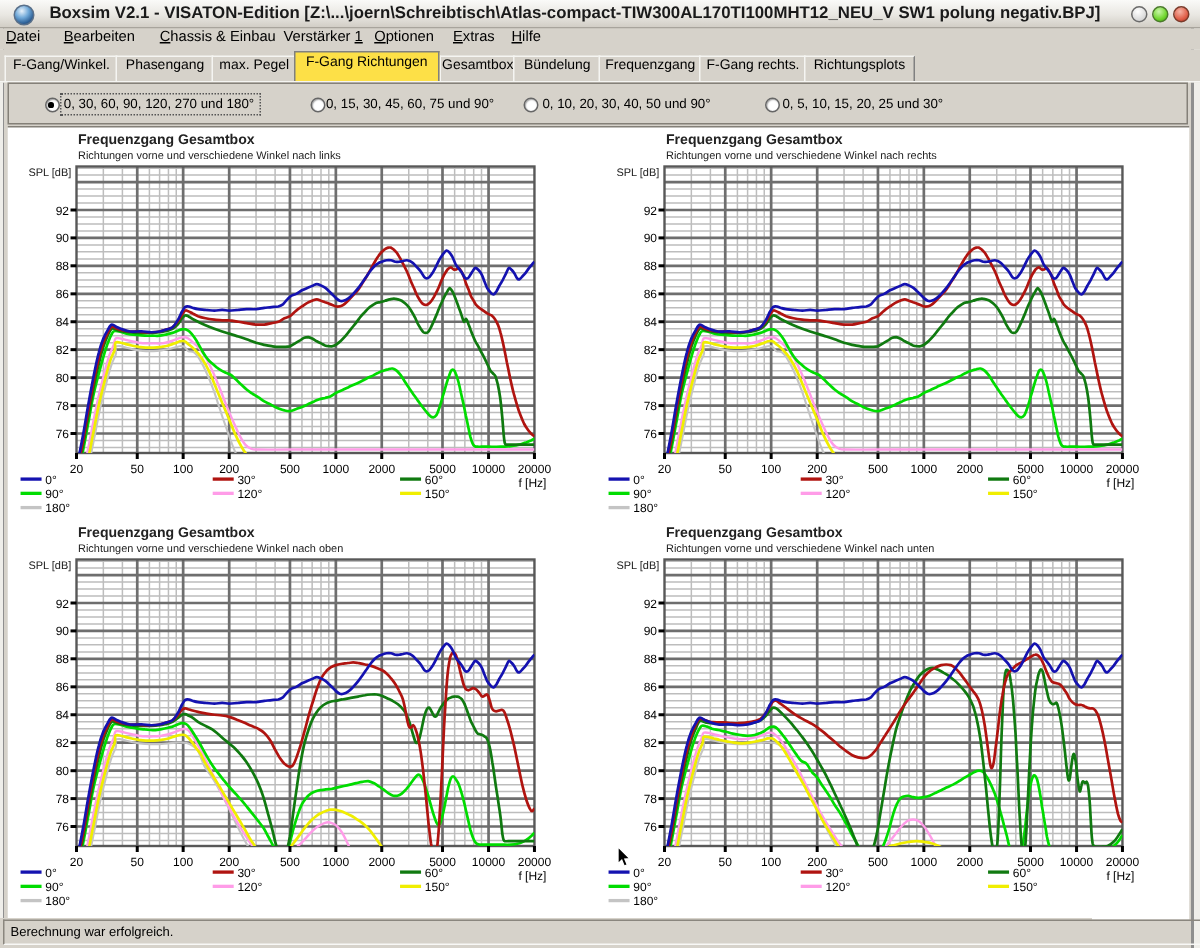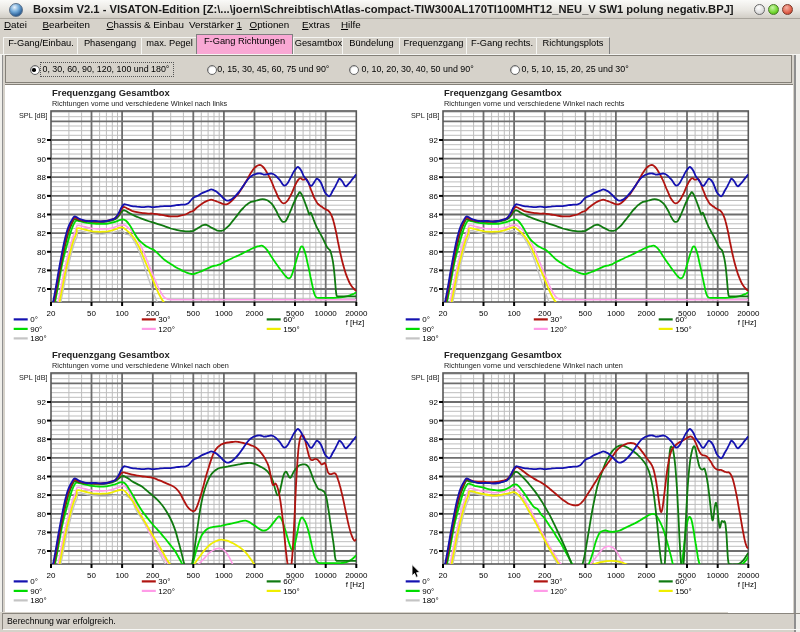--- a/index.html
+++ b/index.html
@@ -17,21 +17,21 @@
 #b1{left:754px;background:radial-gradient(circle at 40% 30%,#ffffff,#d8d8d8 70%,#b8b8b8);border:1.5px solid #6a6a6a}
 #b2{left:768px;background:radial-gradient(circle at 40% 30%,#c9f5a8,#71d62e 60%,#3f9a12);border:1.5px solid #4a7a2a}
 #b3{left:781.5px;background:radial-gradient(circle at 40% 30%,#f5b3a5,#e0604a 60%,#b03020);border:1.5px solid #7a3a2a}
 #menubar{left:0;top:19px;width:800px;height:14px;background:#d6d2ca;font-size:9.8px;color:#000}
 .mi{position:absolute;top:0px;white-space:nowrap}
 #tabbar{left:0;top:33px;width:800px;height:22px;background:#d6d2ca}
 .tab{position:absolute;top:4px;height:16px;font-size:9.3px;color:#000;
  border-right:1px solid #808080;border-left:1px solid #f5f5f2;border-top:1px solid #f5f5f2;
  background:#d6d2ca;text-align:center;line-height:10px;white-space:nowrap}
 #tabsel{position:absolute;top:1px;height:19px;font-size:9.3px;color:#000;
- border:1px solid #808080;border-bottom:none;background:#f9a8d4;text-align:center;line-height:13px;z-index:2}
+ border:1px solid #808080;border-bottom:none;background:#fde047;text-align:center;line-height:13px;z-index:2}
 #tabline{position:absolute;top:20.5px;left:0;width:800px;height:0;border-top:1px solid #f5f5f2}
 #radioband{left:5px;top:55px;width:787px;height:28px;background:#d6d2ca;
  border:1px solid #848078;box-sizing:border-box}
 .radio{position:absolute;top:9px;width:8px;height:8px;border-radius:50%;background:#fff;
  border:1px solid #666;box-shadow:inset 0.5px 0.5px 1px #999}
 .rdot{position:absolute;top:12px;width:3.5px;height:3.5px;border-radius:50%;background:#000}
 .rlab{position:absolute;top:7.5px;font-size:8.9px;color:#000;white-space:nowrap}
 #focusbox{position:absolute;left:33.5px;top:5.5px;width:132px;height:13px;border:1px dotted #555}
 #content{left:5px;top:84px;width:788px;height:528px;background:#fff;border-top:1px solid #848078}
 #statusbar{left:0px;top:612px;width:728px;height:20px;background:#d6d2ca}
@@ -53,36 +53,36 @@
 <div class="abs" id="menubar">
     <span class="mi" style="left:4px"><u>D</u>atei</span>
     <span class="mi" style="left:42.5px"><u>B</u>earbeiten</span>
     <span class="mi" style="left:106.5px"><u>C</u>hassis &amp; Einbau</span>
     <span class="mi" style="left:189px">Verstärker <u>1</u></span>
     <span class="mi" style="left:249.5px"><u>O</u>ptionen</span>
     <span class="mi" style="left:302px"><u>E</u>xtras</span>
     <span class="mi" style="left:341px"><u>H</u>ilfe</span>
   </div>
 <div class="abs" id="tabbar">
-    <span class="tab" style="left:3px;width:74px">F-Gang/Einbau.</span>
+    <span class="tab" style="left:3px;width:74px">F-Gang/Winkel.</span>
     <span class="tab" style="left:77px;width:64px">Phasengang</span>
     <span class="tab" style="left:141px;width:55px">max. Pegel</span>
     <span class="tab" style="left:293px;width:49px">Gesamtbox</span>
     <span class="tab" style="left:342px;width:57px">Bündelung</span>
     <span class="tab" style="left:399px;width:67px">Frequenzgang</span>
     <span class="tab" style="left:466px;width:70px">F-Gang rechts.</span>
     <span class="tab" style="left:536px;width:72px">Richtungsplots</span>
     <span id="tabsel" style="left:196px;width:95px">F-Gang Richtungen</span>
     <div id="tabline"></div>
   </div>
 <div class="abs" id="radioband">
     <span class="radio" style="left:23.5px"></span>
     <span class="rdot" style="left:26.3px"></span>
     <div id="focusbox"></div>
-    <span class="rlab" style="left:36.5px">0, 30, 60, 90, 120, 100 und 180°</span>
+    <span class="rlab" style="left:36.5px">0, 30, 60, 90, 120, 270 und 180°</span>
     <span class="radio" style="left:200.5px"></span>
     <span class="rlab" style="left:211.3px">0, 15, 30, 45, 60, 75 und 90°</span>
     <span class="radio" style="left:342.5px"></span>
     <span class="rlab" style="left:355.6px">0, 10, 20, 30, 40, 50 und 90°</span>
     <span class="radio" style="left:503.5px"></span>
     <span class="rlab" style="left:515.6px">0, 5, 10, 15, 20, 25 und 30°</span>
   </div>
 <svg width="800" height="528" viewBox="0 84 800 528" style="position:absolute;left:0;top:84px" xmlns="http://www.w3.org/2000/svg">
     <style>text{font-family:"Liberation Sans",sans-serif;fill:#000}.tk{font-size:8px}.ttl{font-size:9.4px;font-weight:bold;fill:#222}.sub{font-size:7.3px;fill:#222}</style>
     <clipPath id="clipa">

